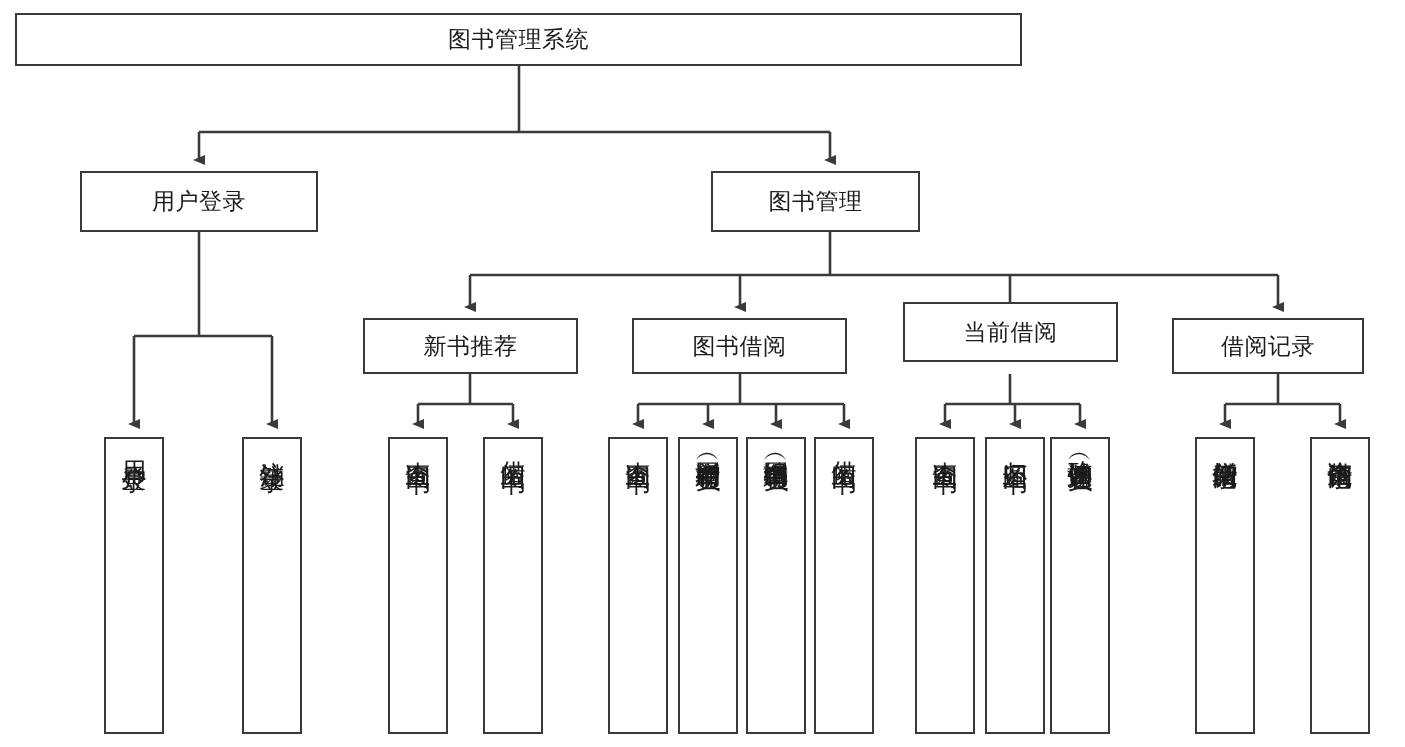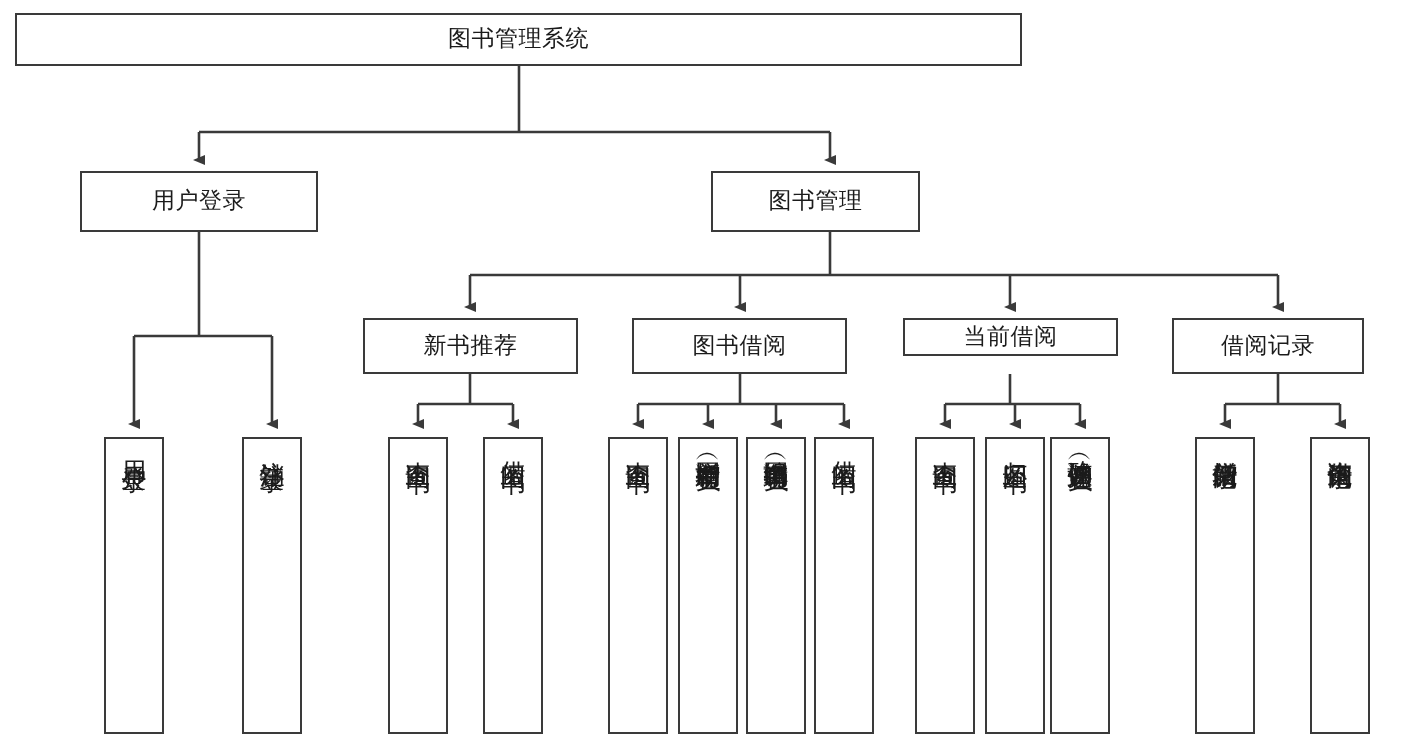--- a/index.html
+++ b/index.html
@@ -9,21 +9,20 @@
   }
   body {
     font-family: "Liberation Sans", "DejaVu Sans", sans-serif;
   }
   #canvas {
     position: relative;
     width: 1405px;
     height: 747px;
     background: #ffffff;
     overflow: hidden;
-    font-family: Liberation Serif, serif;
   }
   svg.edges {
     position: absolute;
     left: 0;
     top: 0;
     width: 1405px;
     height: 747px;
     pointer-events: none;
   }
   .node {
@@ -140,21 +139,21 @@
   <div class="node h" style="left:711px; top:171px; width:209px; height:61px;">
     <span class="lbl">图书管理</span>
   </div>
 
   <div class="node h" style="left:363px; top:318px; width:215px; height:56px;">
     <span class="lbl">新书推荐</span>
   </div>
   <div class="node h" style="left:632px; top:318px; width:215px; height:56px;">
     <span class="lbl">图书借阅</span>
   </div>
-  <div class="node h" style="left:903px; top:318px; width:215px; height:38px;">
+  <div class="node h" style="left:903px; top:302px; width:215px; height:60px;">
     <span class="lbl">当前借阅</span>
   </div>
   <div class="node h" style="left:1172px; top:318px; width:192px; height:56px;">
     <span class="lbl">借阅记录</span>
   </div>
 
   <div class="node v" style="left:104px; top:437px; width:60px; height:297px;">
     <span class="lbl">用户登录</span>
   </div>
   <div class="node v" style="left:242px; top:437px; width:60px; height:297px;">

